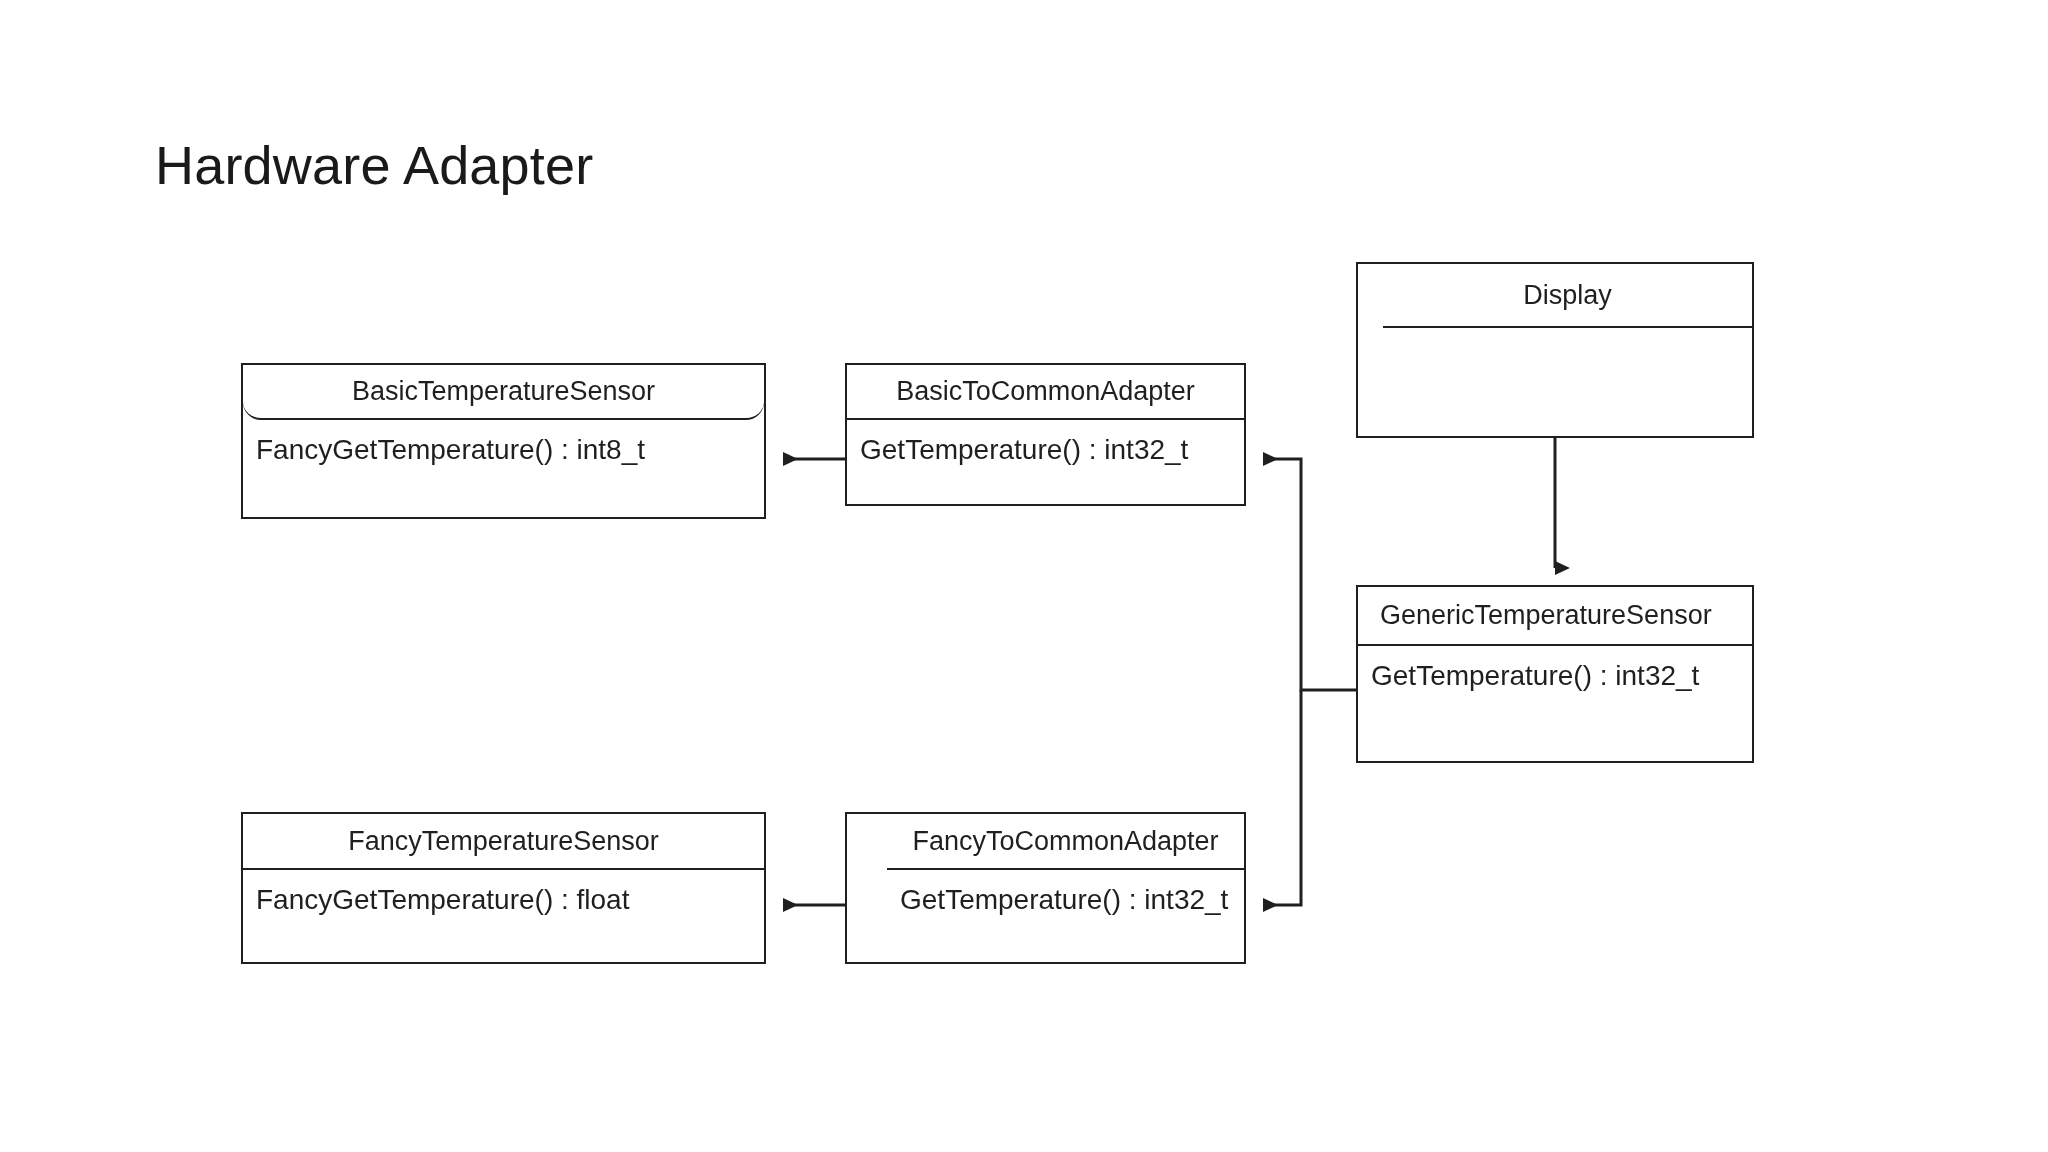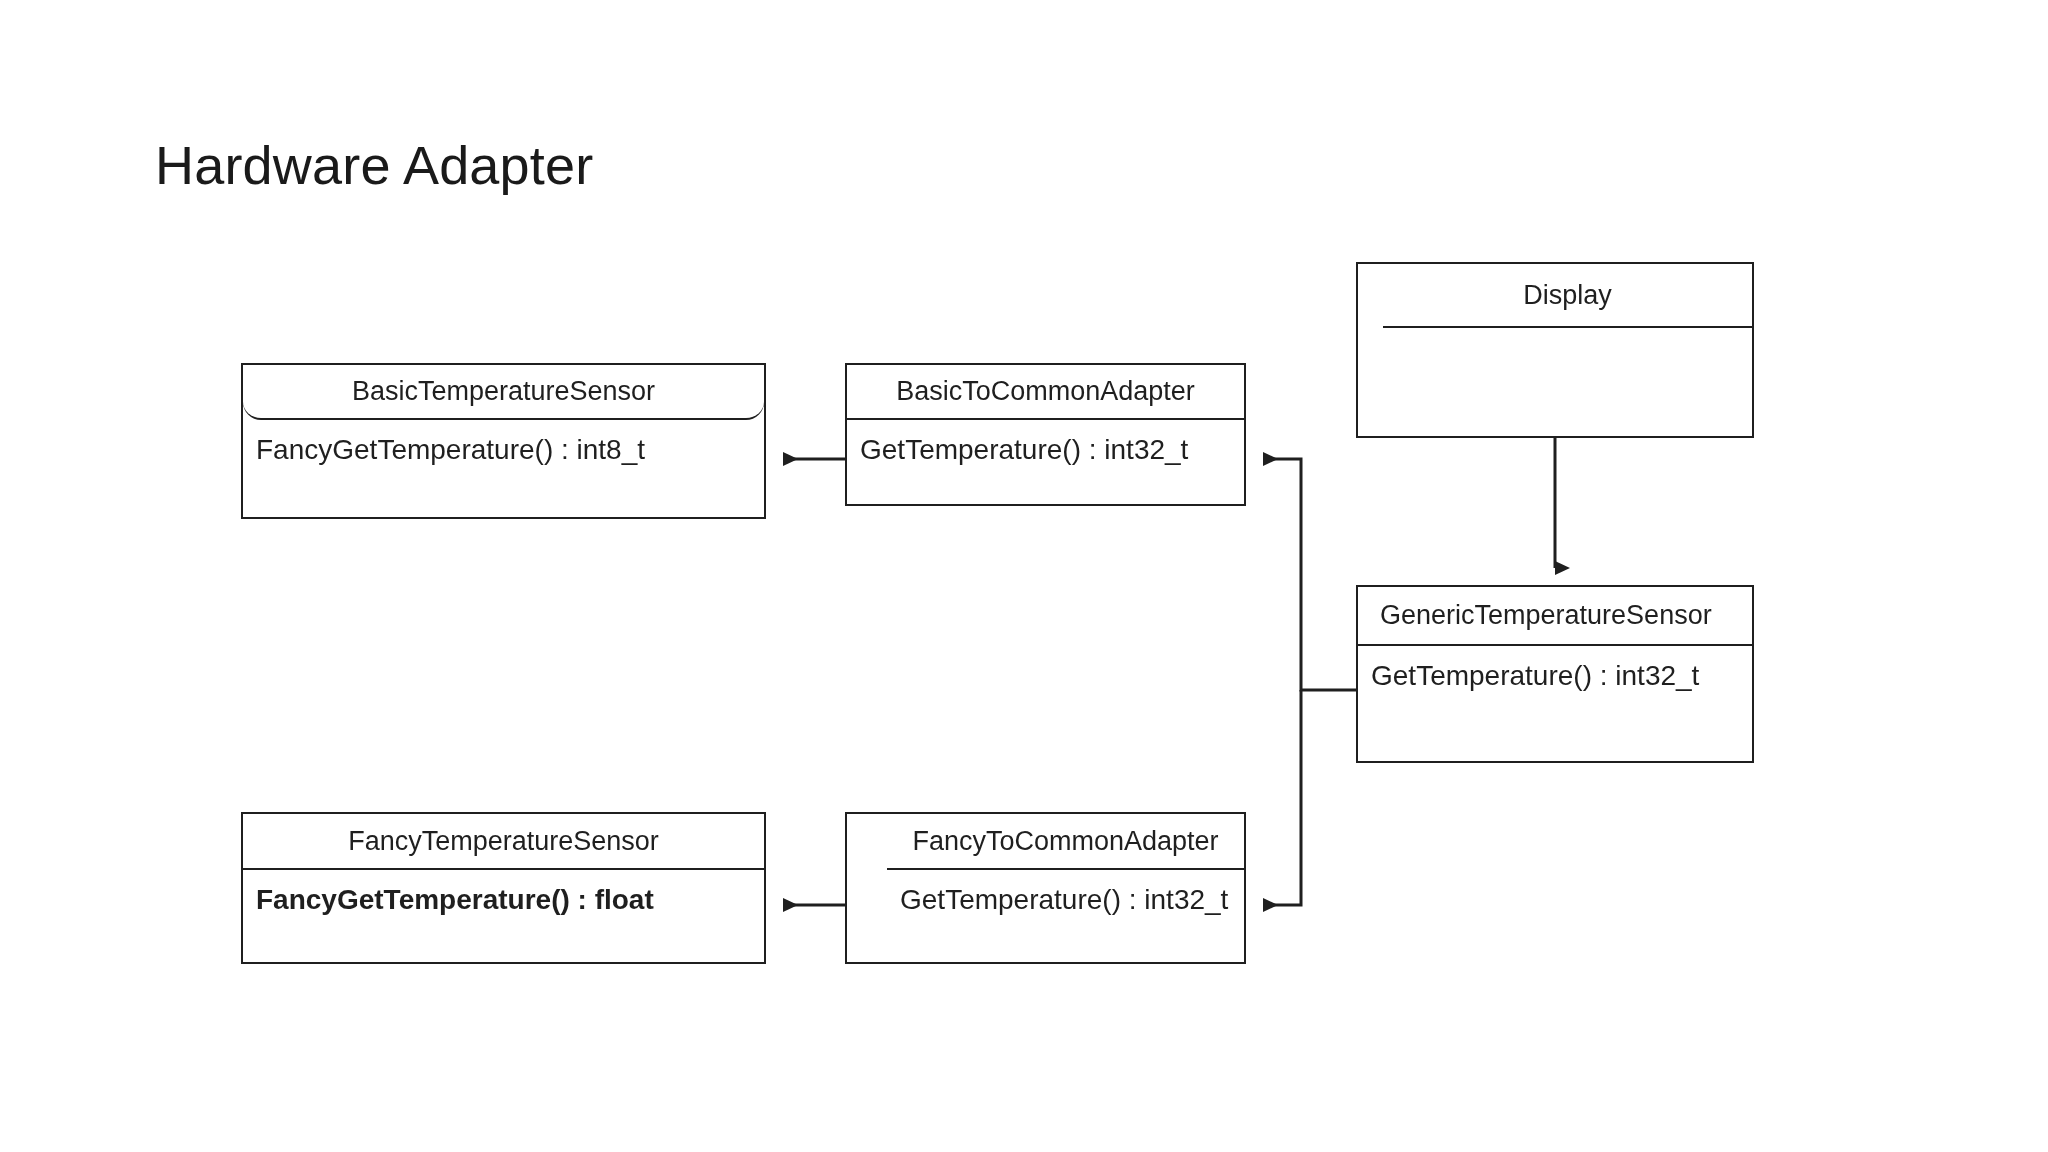--- a/index.html
+++ b/index.html
@@ -62,21 +62,21 @@
   #box-basic-sensor   { left: 241px; top: 363px; width: 525px; height: 156px; }
   #box-basic-sensor   .uml-header { height: 55px; border-radius: 18px; }
   #box-basic-sensor   .uml-body   { height: 96px; }
 
   #box-basic-adapter  { left: 845px; top: 363px; width: 401px; height: 143px; }
   #box-basic-adapter  .uml-header { height: 55px; }
   #box-basic-adapter  .uml-body   { height: 96px; }
 
   #box-fancy-sensor   { left: 241px; top: 812px; width: 525px; height: 152px; }
   #box-fancy-sensor   .uml-header { height: 56px; }
-  #box-fancy-sensor   .uml-body   { height: 91px; font-weight: bold; }
+  #box-fancy-sensor   .uml-body   { height: 91px; }
 
   #box-fancy-adapter  { left: 845px; top: 812px; width: 401px; height: 152px; padding-left: 40px; }
   #box-fancy-adapter  .uml-header { height: 56px; }
   #box-fancy-adapter  .uml-body   { height: 91px; }
 
   #box-display        { left: 1356px; top: 262px; width: 398px; height: 176px; padding-left: 25px; }
   #box-display        .uml-header { height: 64px; }
   #box-display        .uml-body   { height: 107px; }
 
   #box-generic-sensor { left: 1356px; top: 585px; width: 398px; height: 178px; }

